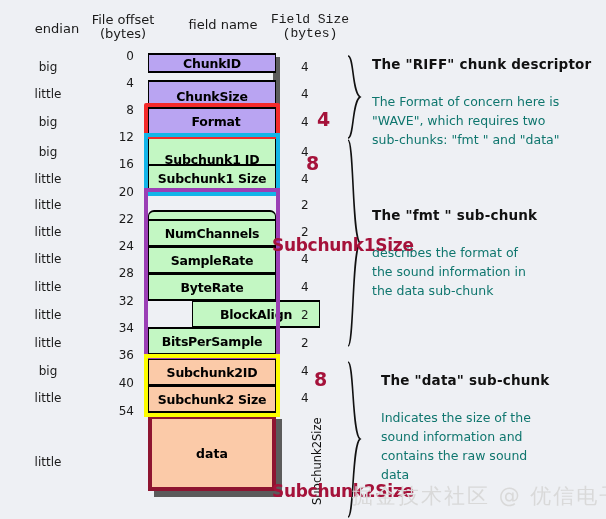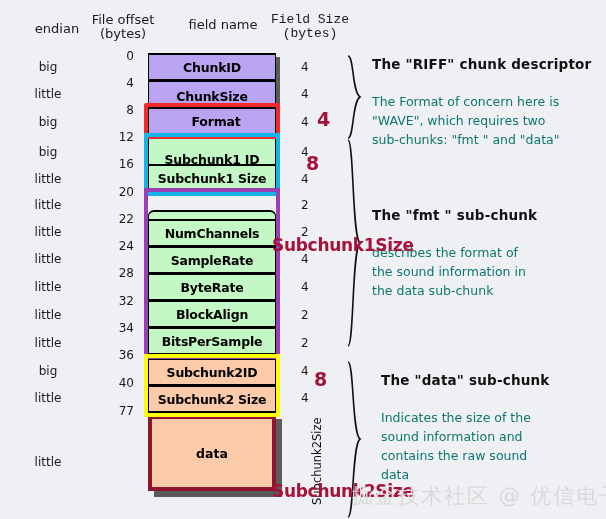--- a/index.html
+++ b/index.html
@@ -195,37 +195,37 @@
   <div class="abs offset-lbl" style="top:130px">12</div>
   <div class="abs offset-lbl" style="top:157px">16</div>
   <div class="abs offset-lbl" style="top:185px">20</div>
   <div class="abs offset-lbl" style="top:212px">22</div>
   <div class="abs offset-lbl" style="top:239px">24</div>
   <div class="abs offset-lbl" style="top:266px">28</div>
   <div class="abs offset-lbl" style="top:294px">32</div>
   <div class="abs offset-lbl" style="top:321px">34</div>
   <div class="abs offset-lbl" style="top:348px">36</div>
   <div class="abs offset-lbl" style="top:376px">40</div>
-  <div class="abs offset-lbl" style="top:404px">77</div>
+  <div class="abs offset-lbl" style="top:404px">54</div>
 
   <div id="diagram">
 
     <div class="shadow-strip" style="left:125px; top:4px; width:7px; height:139px;"></div>
 
-    <div class="row purple" style="top:0px; height:28px;text-align:right;">ChunkID</div>
+    <div class="row purple" style="top:0px; height:20px;text-align:right;">ChunkID</div>
     <div class="row purple" style="top:27px; height:32px;">ChunkSize</div>
     <div class="row purple" style="top:54px; height:28px;padding-left:8px;">Format</div>
 
     <div class="row green" style="top:84px; height:44px;">Subchunk1 ID</div>
     <div class="row green" style="top:111px; height:28px;">Subchunk1 Size</div>
     <div class="row green" style="top:157px; height:40px;border-radius:6px;">AudioFormat</div>
     <div class="row green" style="top:166px; height:28px;">NumChannels</div>
     <div class="row green" style="top:193px; height:28px;">SampleRate</div>
     <div class="row green" style="top:220px; height:28px;">ByteRate</div>
-    <div class="row green" style="top:247px; height:28px;">BlockAlign</div>
+    <div class="row green" style="top:247px; height:28px;margin-left:44px;">BlockAlign</div>
     <div class="row green" style="top:274px; height:28px;">BitsPerSample</div>
 
     <div class="row peach" style="top:305px; height:28px;">Subchunk2ID</div>
     <div class="row peach" style="top:332px; height:28px;">Subchunk2 Size</div>
 
     <div class="shadow-strip" style="left:6px; top:366px; width:128px; height:78px;"></div>
 
     <div class="databox" style="top:362px; height:76px;">data</div>
 
     <div class="outline outline-red" style="left:-4px; top:50px; width:136px; height:36px;"></div>

